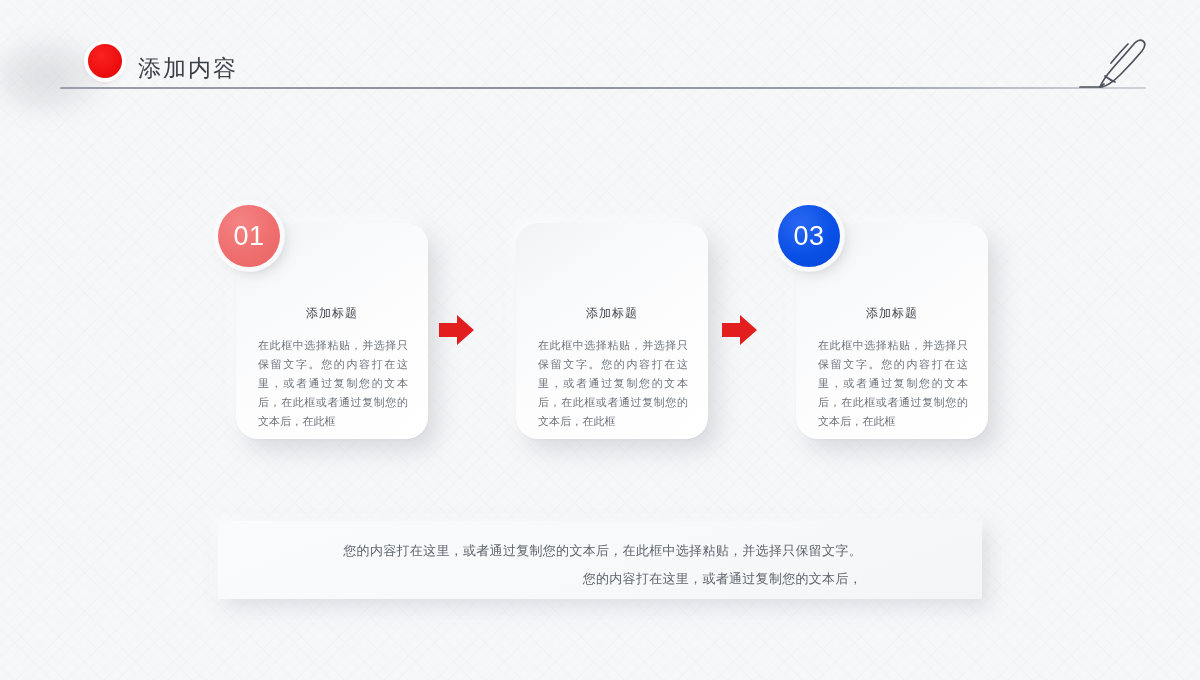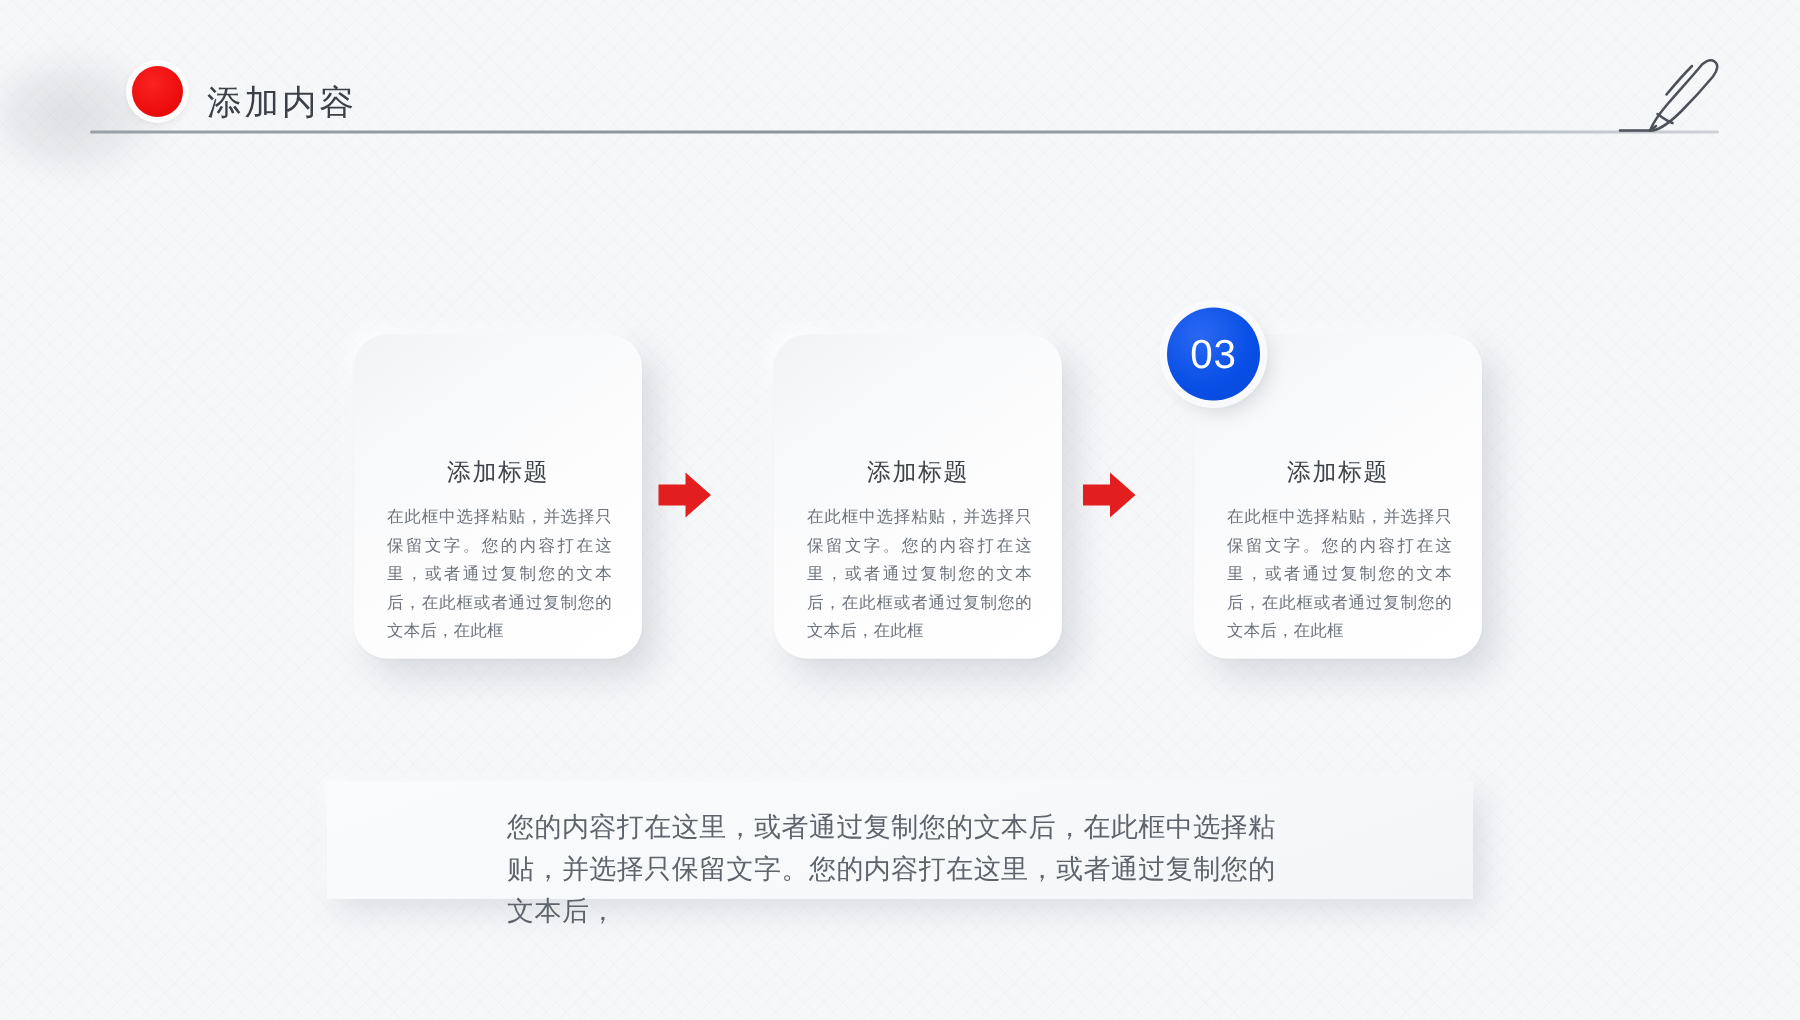--- a/index.html
+++ b/index.html
@@ -140,21 +140,21 @@
   .badge.b1 { background: radial-gradient(circle at 36% 30%, #f58484 0%, #ef6e6e 55%, #e96464 100%); }
   .badge.b2 { background: radial-gradient(circle at 36% 30%, #2ec4c4 0%, #14b0b0 55%, #0ba6a6 100%); }
   .badge.b3 { background: radial-gradient(circle at 36% 30%, #2a68f2 0%, #0a50e6 55%, #0546d8 100%); }
 
   .card-title {
     position: absolute;
     left: 0;
     right: 0;
     top: 82px;
     text-align: center;
-    font-size: 16px;
+    font-size: 12px;
     letter-spacing: 1px;
     color: #3f444b;
   }
   .card-body {
     position: absolute;
     left: 22px;
     right: 20px;
     top: 113px;
     font-size: 11px;
     line-height: 19px;
@@ -183,22 +183,22 @@
     background: linear-gradient(160deg, #fafbfc 0%, #f7f8f9 60%, #f4f5f7 100%);
     box-shadow:
       7px 8px 18px rgba(163,169,178,0.30),
       -3px -3px 9px rgba(255,255,255,0.80);
   }
   .note-text {
     position: absolute;
     left: 120px;
     right: 120px;
     top: 16px;
-    text-align: left;
-    font-size: 18px;
+    text-align: right;
+    font-size: 13px;
     line-height: 28px;
     color: #5e646c;
     letter-spacing: 0.3px;
   }
 </style>
 </head>
 <body>
 
 <div id="slide">
 
@@ -225,20 +225,21 @@
     </div>
   </div>
 
   <div class="cards">
 
     <div class="card-wrap c1">
       <div class="card">
         <div class="card-title">添加标题</div>
         <div class="card-body">在此框中选择粘贴，并选择只保留文字。您的内容打在这里，或者通过复制您的文本后，在此框或者通过复制您的文本后，在此框</div>
       </div>
+      <div class="badge b1">01</div>
     </div>
 
     <div class="card-wrap c2">
       <div class="card">
         <div class="card-title">添加标题</div>
         <div class="card-body">在此框中选择粘贴，并选择只保留文字。您的内容打在这里，或者通过复制您的文本后，在此框或者通过复制您的文本后，在此框</div>
       </div>
     </div>
 
     <div class="card-wrap c3">

